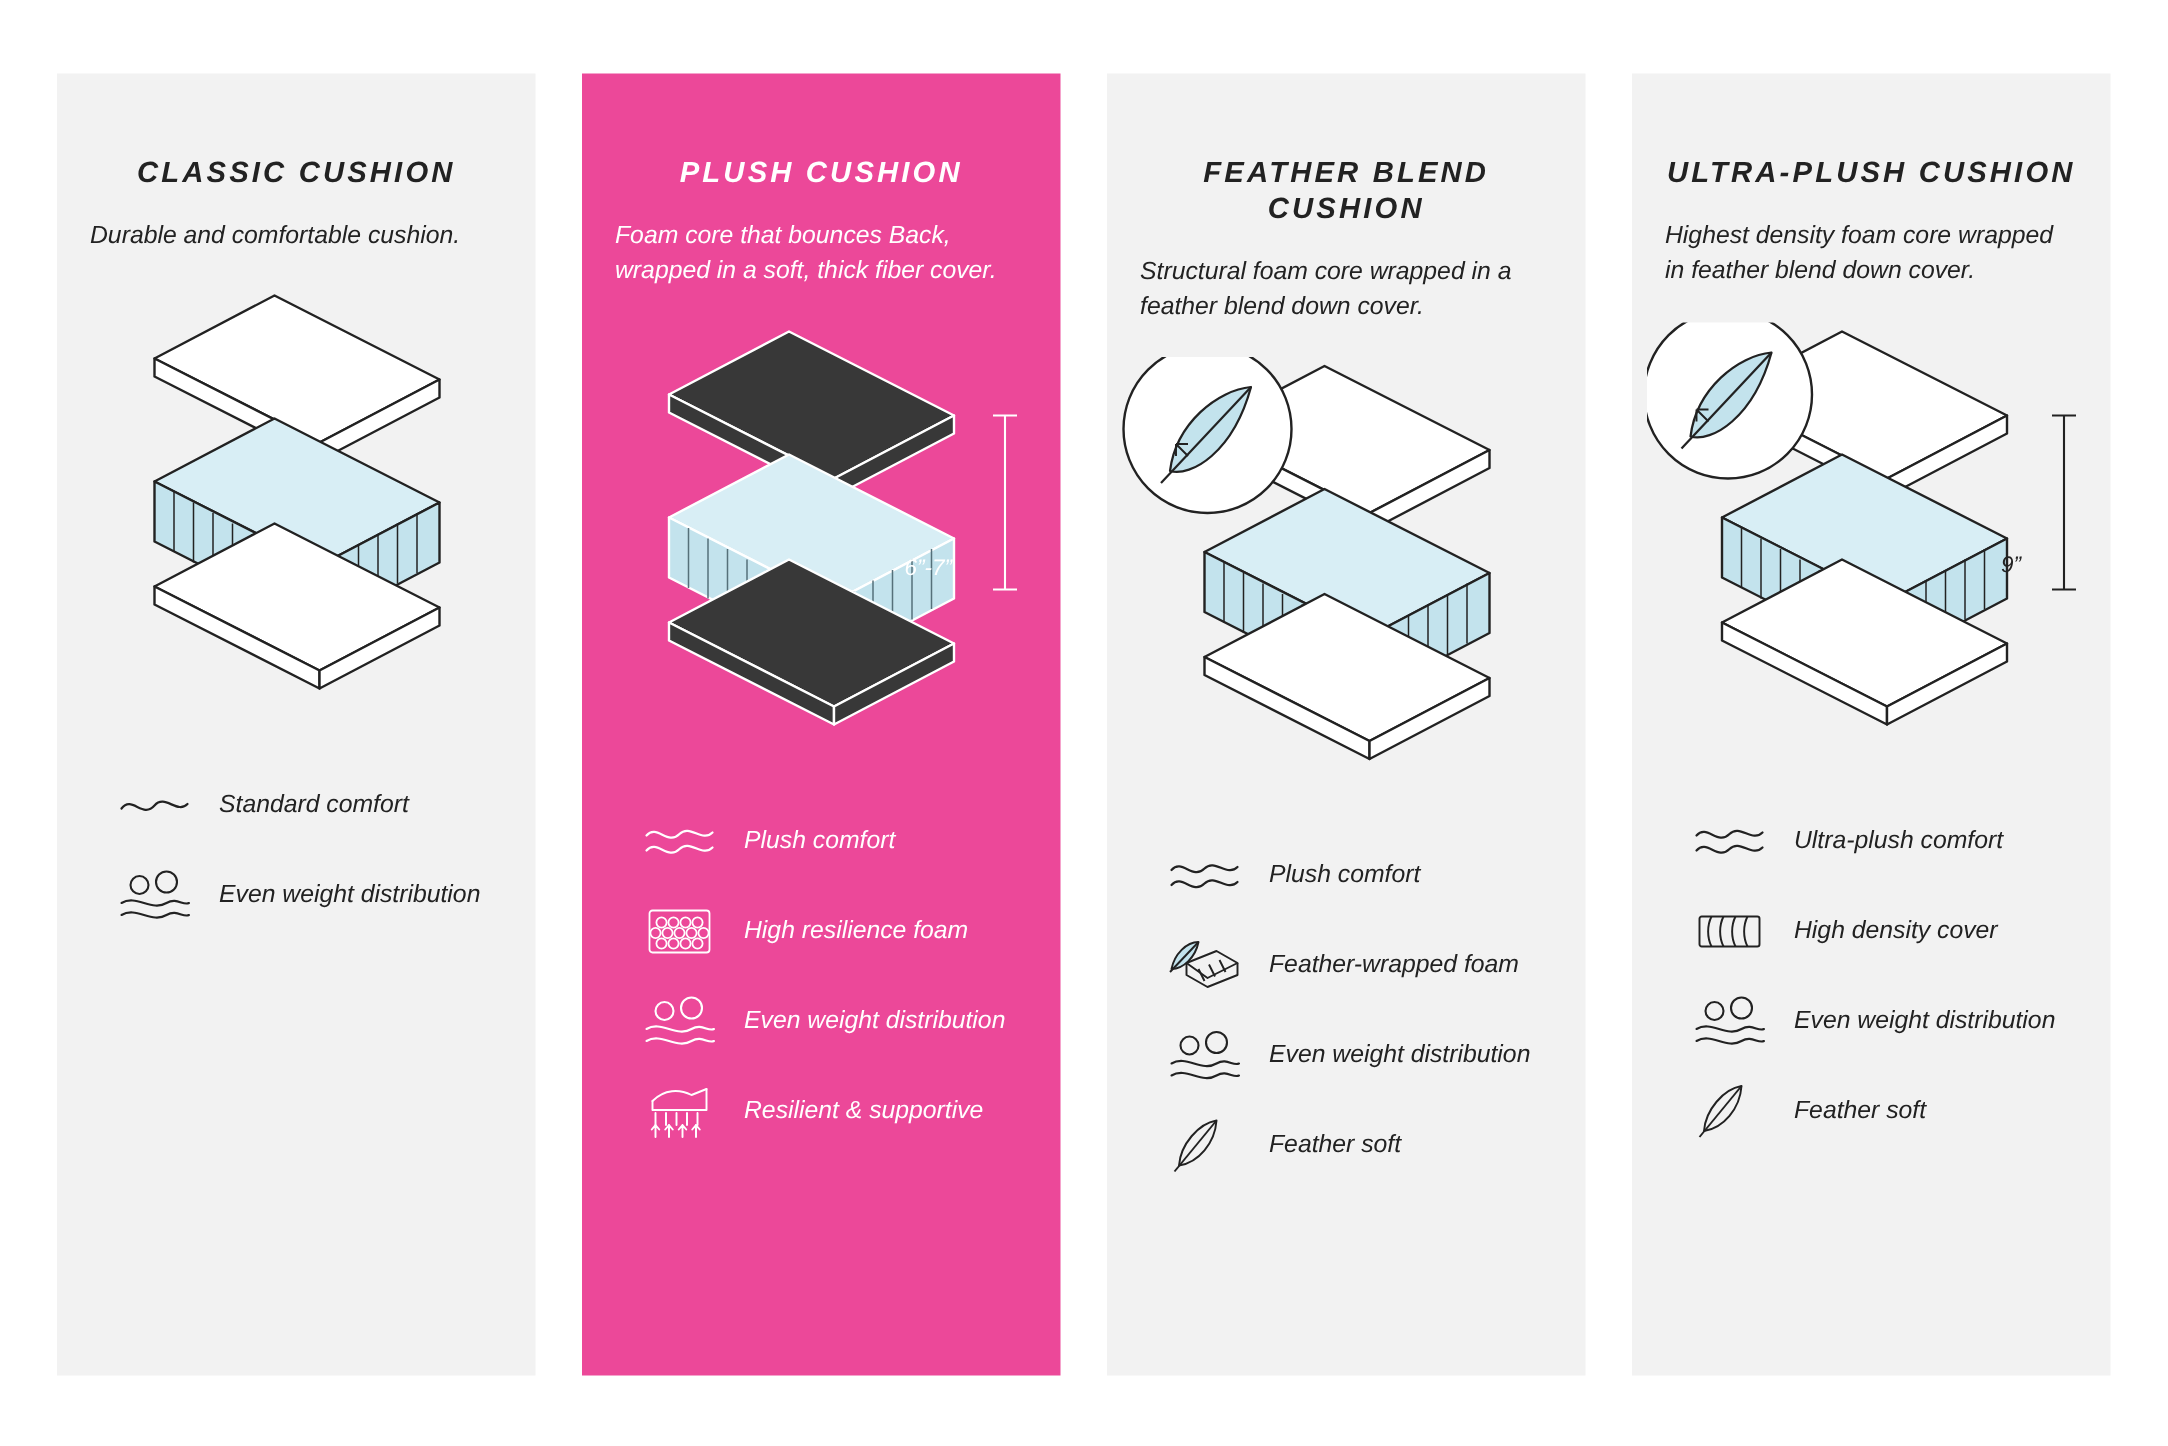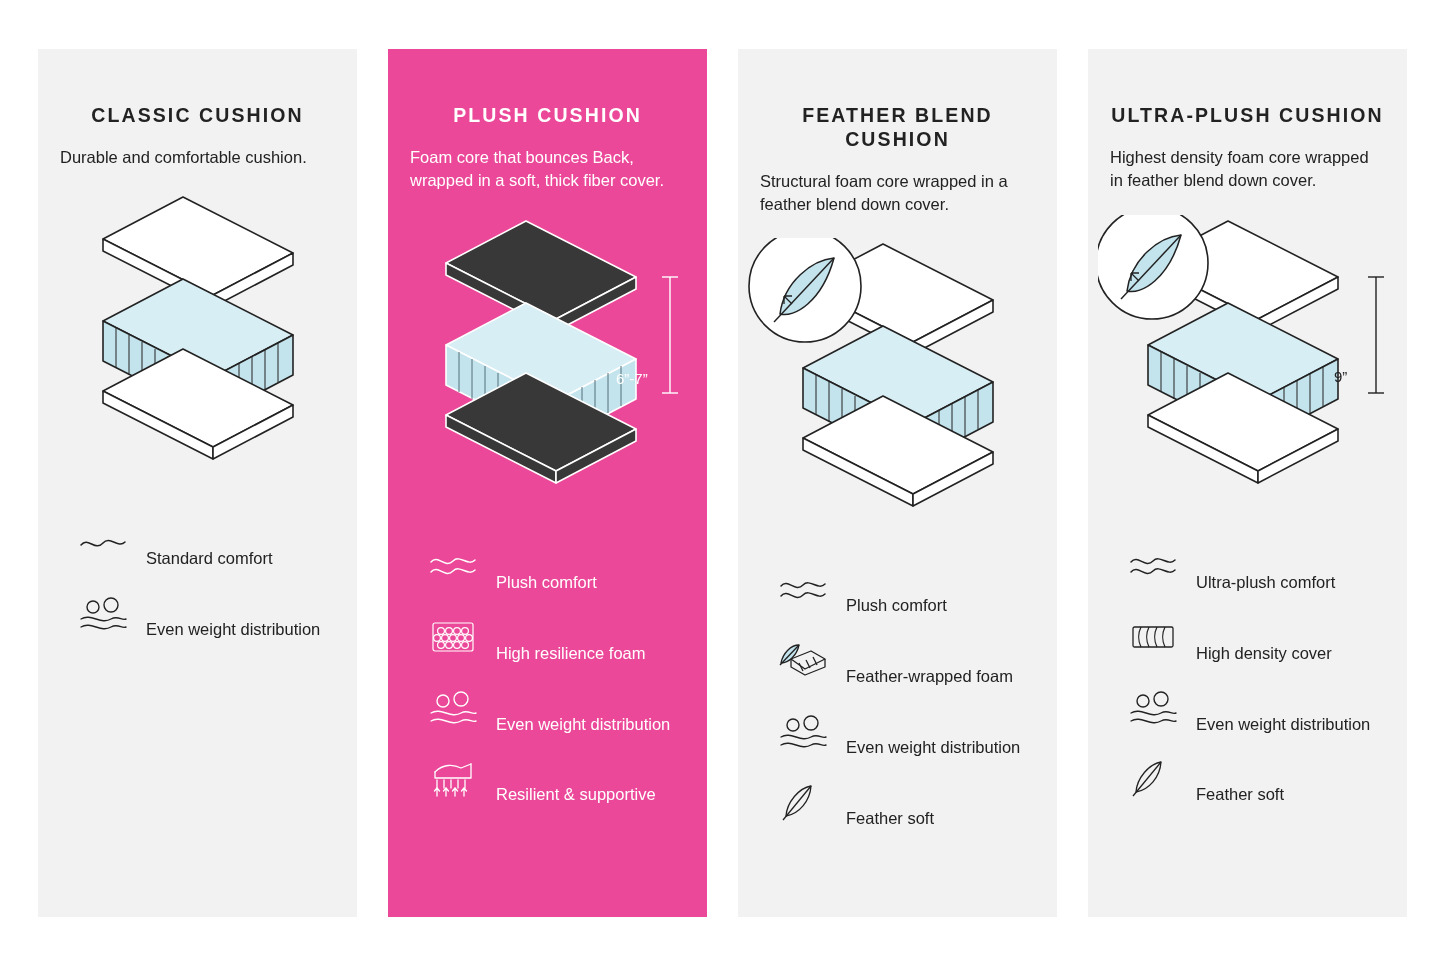--- a/index.html
+++ b/index.html
@@ -25,20 +25,21 @@
     box-sizing: border-box;
   }
   .card {
     width: 319px;
     height: 868px;
     background: #f2f2f2;
     position: relative;
     box-sizing: border-box;
     padding: 0;
     color: #222222;
+    font-style: italic;
   }
   .card.dark {
     background: #ec4899;
     color: #ffffff;
   }
   .card-title {
     text-align: center;
     font-size: 19.5px;
     font-weight: bold;
     letter-spacing: 2.1px;
@@ -76,21 +77,20 @@
     width: 54px;
     flex: 0 0 54px;
     display: flex;
     align-items: center;
     justify-content: center;
   }
   .feature .flabel {
     font-size: 16.5px;
     line-height: 1.33;
     max-width: 180px;
-    margin-top: 33px;
   }
   .dim-label {
     font-size: 15px;
   }
 </style>
 </head>
 <body>
 
 <div class="board">
 
@@ -197,21 +197,21 @@
             <polygon points="158,256 238,214 238,226 158,268" fill="#383838"></polygon>
           </g>
 
           <g stroke="#ffffff" stroke-width="1.4">
             <line x1="272" y1="62" x2="272" y2="178"></line>
             <line x1="264" y1="62" x2="280" y2="62"></line>
             <line x1="264" y1="178" x2="280" y2="178"></line>
           </g>
         </g>
       </svg>
-      <div class="dim-label" style="position:absolute; left:228px; top:155px; color:#ffffff;">6”-7”</div>
+      <div class="dim-label" style="position:absolute; left:215px; top:155px; color:#ffffff;">6”-7”</div>
     </div>
 
     <div class="features">
       <div class="feature">
         <span class="ficon">
           <svg width="50" height="26" viewBox="0 0 50 26" fill="none" stroke="#ffffff" stroke-width="1.5" stroke-linecap="round">
             <path d="M3 9 C10 1, 17 16, 25 8 C32 1, 40 14, 47 7"></path>
             <path d="M3 19 C10 11, 17 26, 25 18 C32 11, 40 24, 47 17"></path>
           </svg>
         </span>

